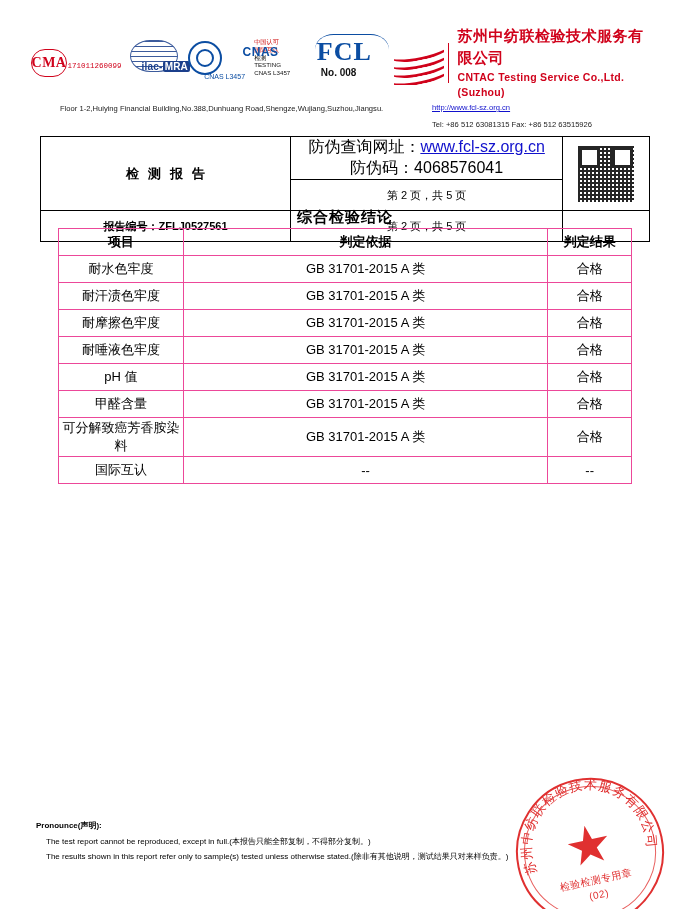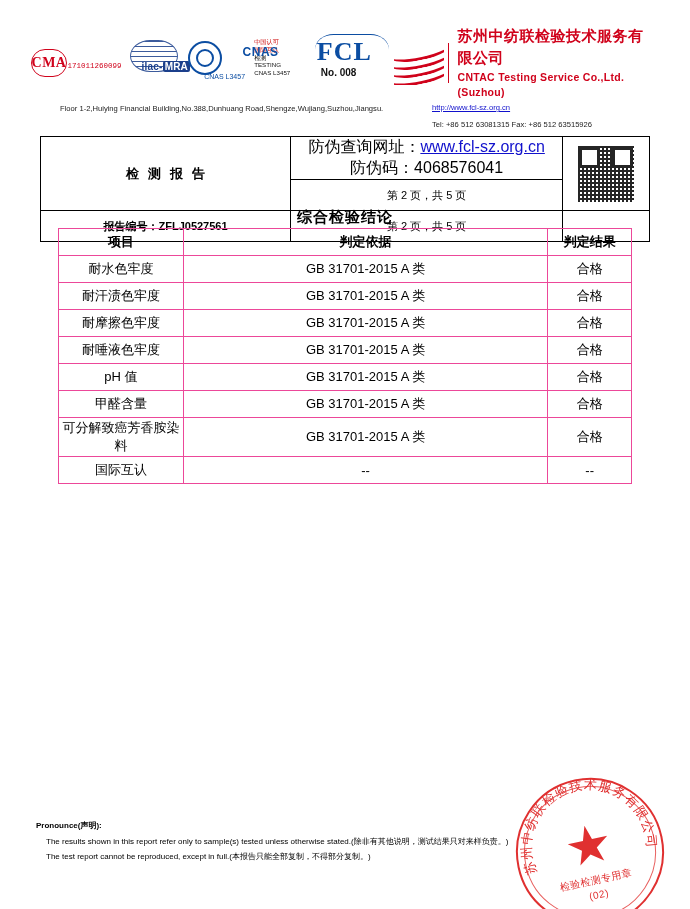--- a/index.html
+++ b/index.html
@@ -360,17 +360,17 @@
       </text>
     </svg>
     <div class="stamp-bottom">
       <span>检验检测专用章</span>
       <span class="n">(02)</span>
     </div>
   </div>
 
   <div class="pron">
     <div class="hd">Pronounce(声明):</div>
+    <div class="li">The test report cannot be reproduced, except in full.(本报告只能全部复制，不得部分复制。)</div>
     <div class="li">The results shown in this report refer only to sample(s) tested unless otherwise stated.(除非有其他说明，测试结果只对来样负责。)</div>
-    <div class="li">The test report cannot be reproduced, except in full.(本报告只能全部复制，不得部分复制。)</div>
   </div>
 
 </div>
 
 </body></html>

